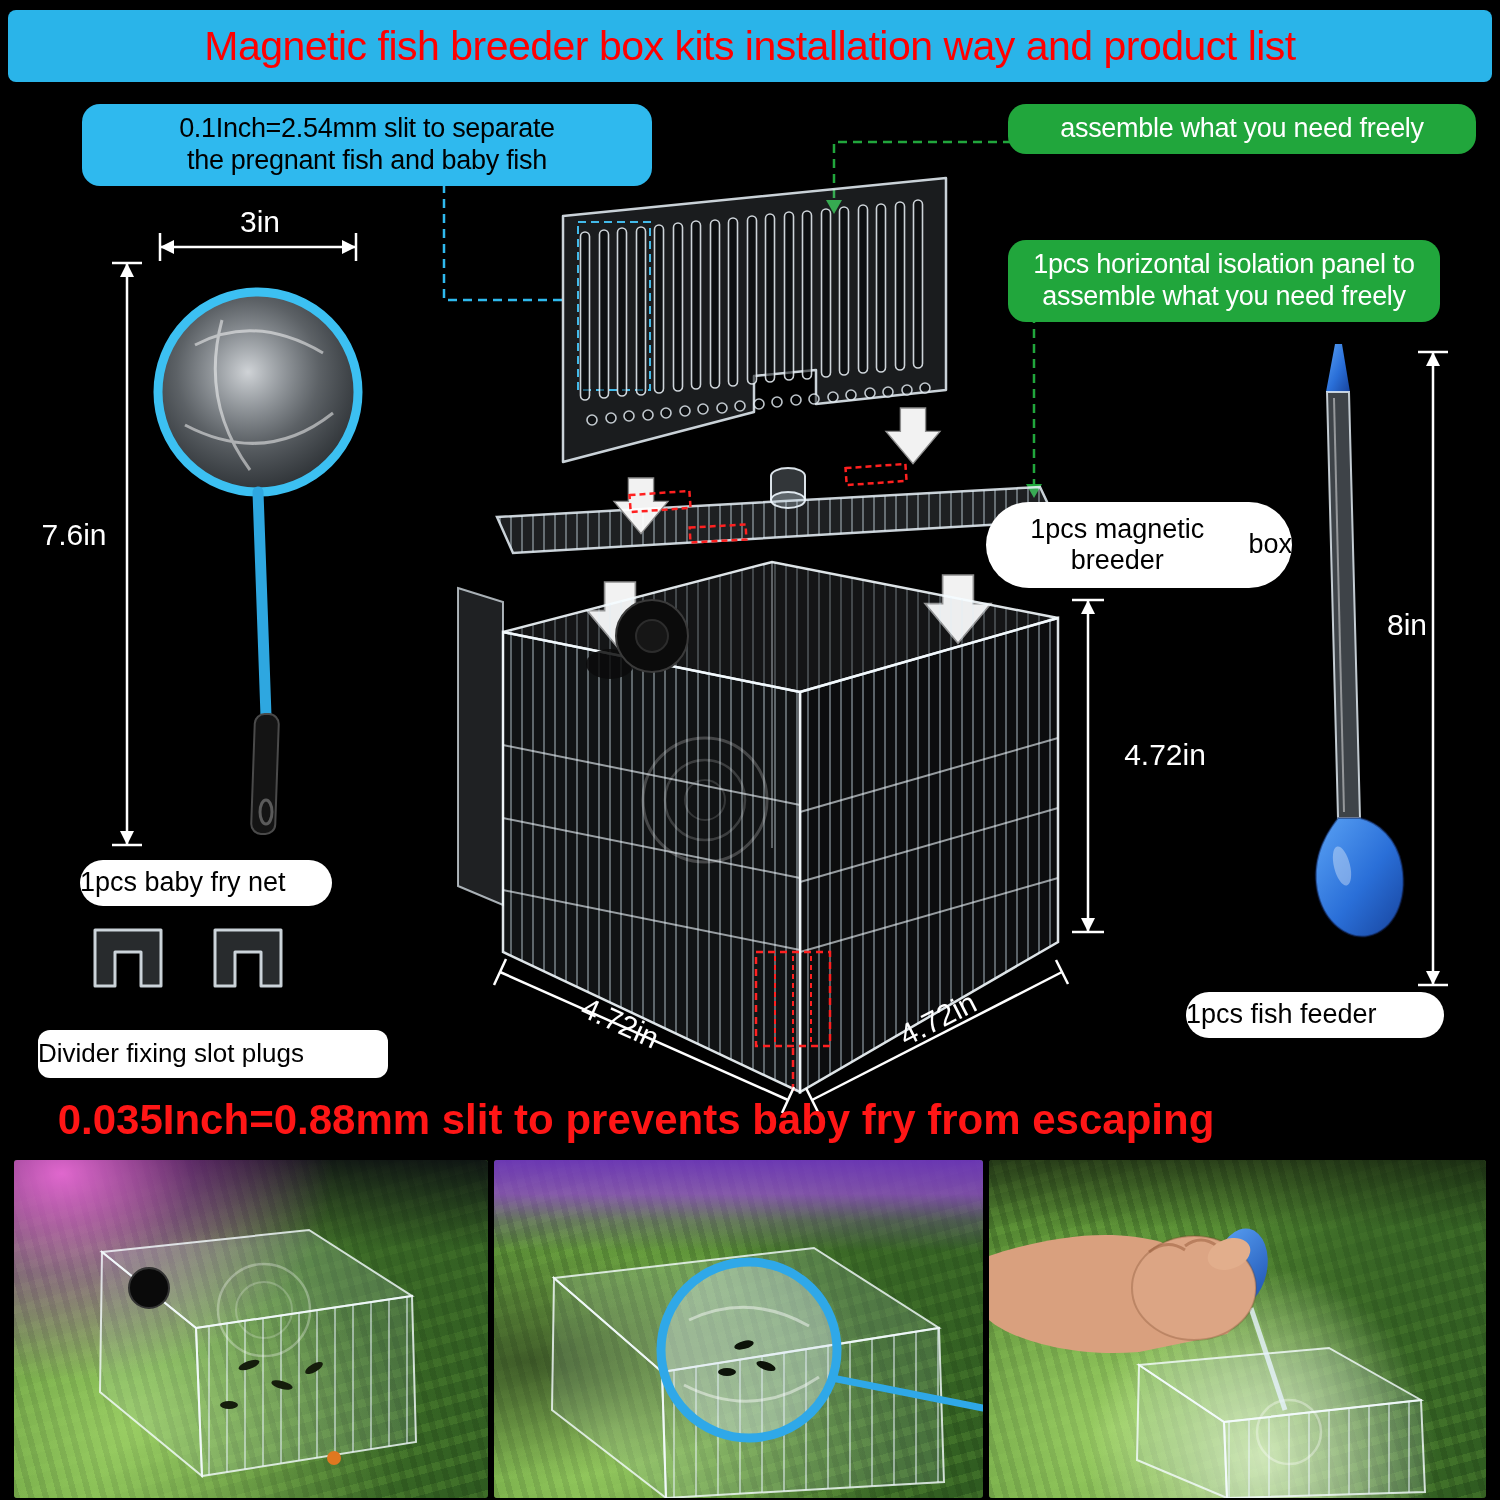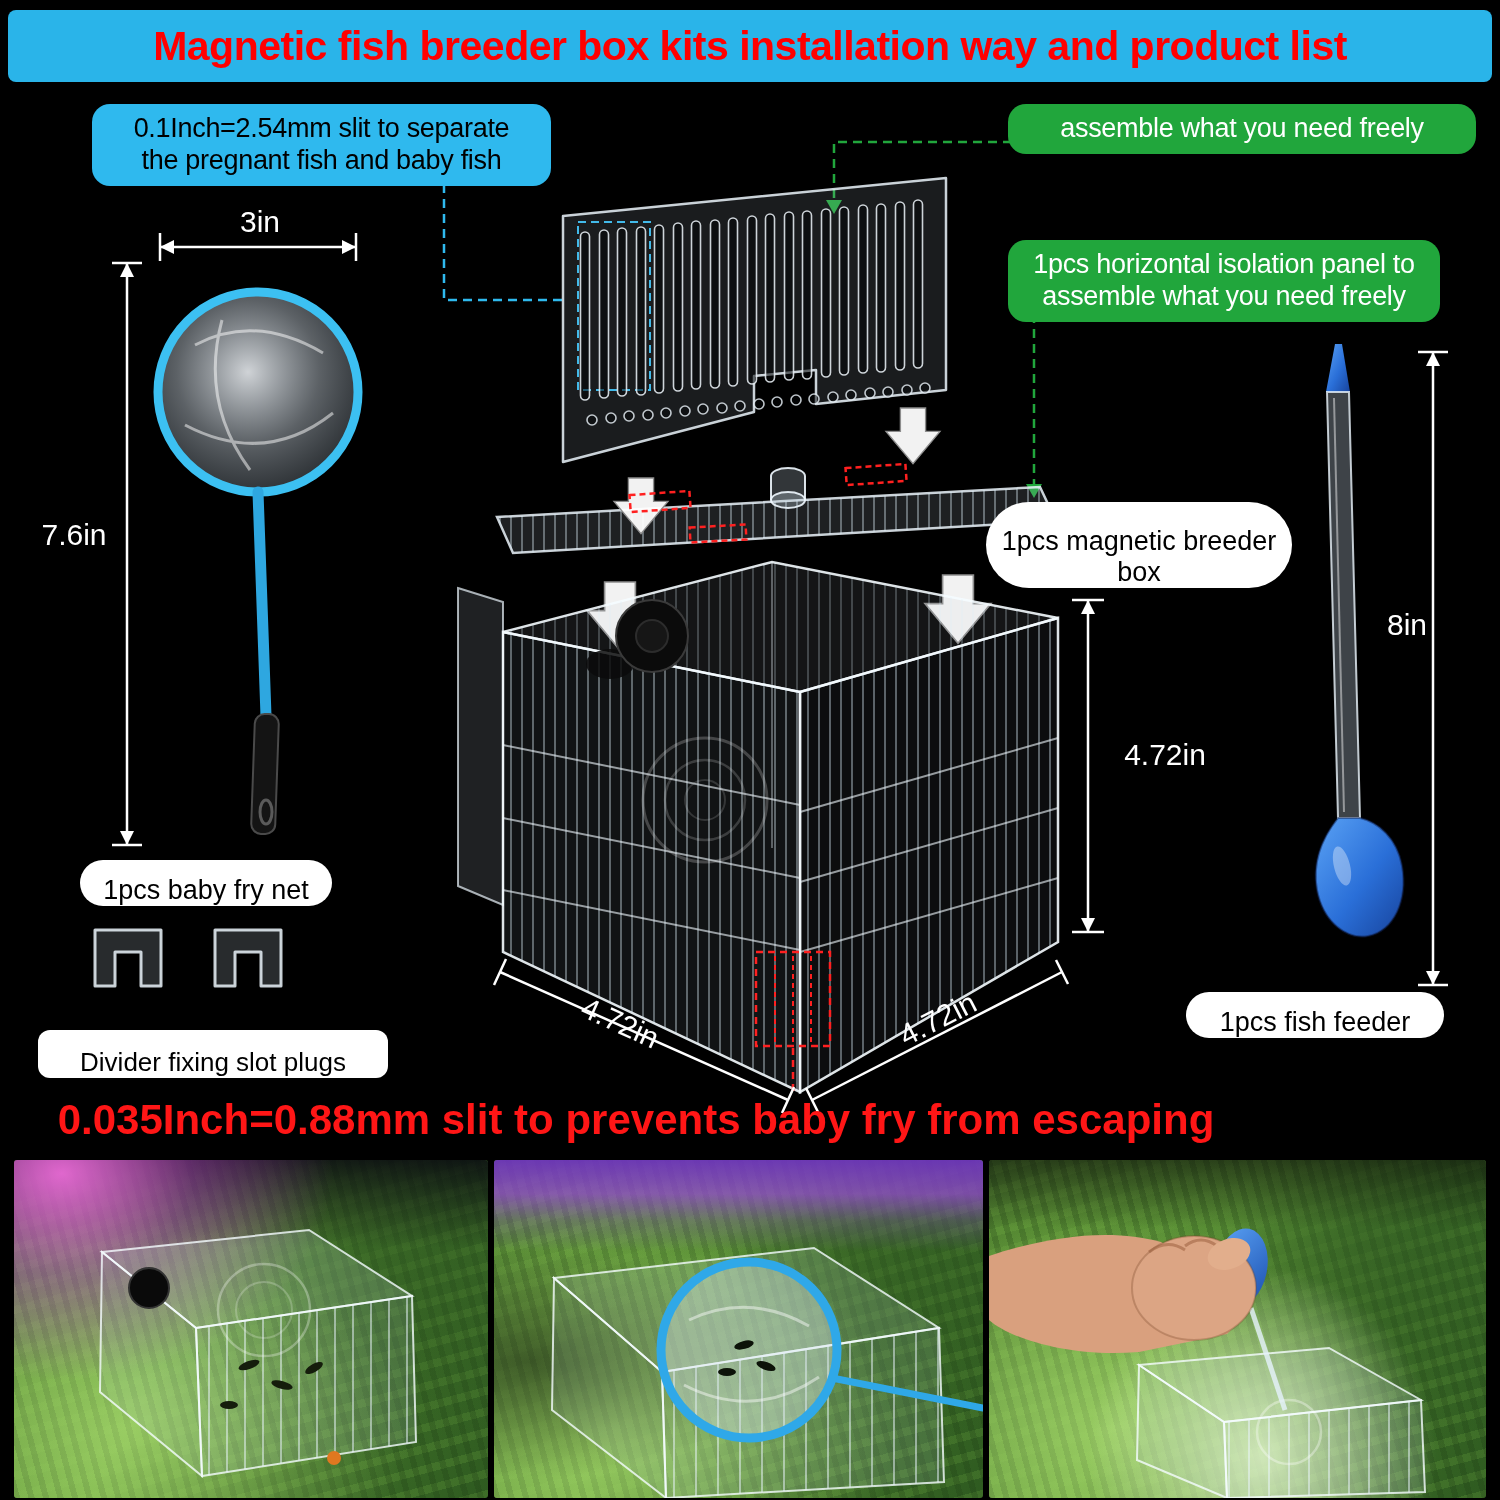--- a/index.html
+++ b/index.html
@@ -1,22 +1,22 @@
 <!DOCTYPE html>
 <html style="--background: #000000; --banner-bg: #2ab4e9; --title-red: #ff0000; --callout-cyan: #2fb9ee; --callout-green: #21a63c; --label-white: #ffffff; --net-blue: #3cc0f2; --feeder-blue: #2a6fd8; --warning-red: #ff1616;"><head>
 <meta charset="utf-8">
 <style>
   *{margin:0;padding:0;box-sizing:border-box}
   html,body{width:1500px;height:1500px;background:var(--background,#000);font-family:"Liberation Sans",sans-serif;overflow:hidden;position:relative}
   .banner{position:absolute;left:8px;top:10px;width:1484px;height:72px;background:var(--banner-bg,#2ab4e9);border-radius:8px;display:flex;align-items:center;justify-content:center}
-  .banner-title{color:var(--title-red,#ff0000);font-size:41px;font-weight:700;letter-spacing:-0.5px;white-space:nowrap}
+  .banner-title{color:var(--title-red,#ff0000);font-size:41px;font-weight:400;letter-spacing:-0.5px;white-space:nowrap}
   .callout{position:absolute;border-radius:18px;text-align:center;padding:9px 6px;font-size:27px;line-height:1.18;letter-spacing:-0.3px}
   .co-cyan{background:var(--callout-cyan,#2fb9ee);color:#000}
   .co-green{background:var(--callout-green,#21a63c);color:#fff}
-  .pill{position:absolute;background:var(--label-white,#fff);color:#000;border-radius:26px;display:flex;flex-direction:column;align-items:center;justify-content:flex-end;text-align:center;font-size:27px;line-height:1.15}
+  .pill{position:absolute;background:var(--label-white,#fff);color:#000;border-radius:26px;display:flex;flex-direction:row;align-items:center;justify-content:space-between;text-align:center;font-size:27px;line-height:1.15}
   .dim{position:absolute;color:#fff;font-size:30px;font-weight:500;text-align:center}
   .red-caption{position:absolute;left:0;width:1272px;top:1096px;text-align:center;color:var(--warning-red,#ff1616);font-size:42px;font-weight:600;white-space:nowrap}
   .diagram{position:absolute;left:0;top:0}
   .photo{position:absolute;top:1160px;height:338px;overflow:hidden;border-radius:3px}
   .photo svg{position:absolute;left:0;top:0}
   .photo-base{position:absolute;inset:0;
     background:
       radial-gradient(ellipse at 25% 80%, rgba(190,235,130,0.55), transparent 55%),
       radial-gradient(ellipse at 75% 25%, rgba(40,80,30,0.55), transparent 60%),
       repeating-linear-gradient(75deg, rgba(30,60,20,0.25) 0 6px, transparent 6px 14px),
@@ -218,21 +218,21 @@
       <line x1="1418" y1="985" x2="1448" y2="985"></line>
     <polygon points="1433,352 1426,366 1440,366" fill="#fff" stroke="none"></polygon>
     <polygon points="1433,985 1426,971 1440,971" fill="#fff" stroke="none"></polygon>
   </g>
 </svg>
 
 <div class="banner">
   <div class="banner-title">Magnetic fish breeder box kits installation way and product list</div>
 </div>
 
-<div class="callout co-cyan" style="left:92px;top:104px;width:459px">
+<div class="callout co-cyan" style="left:82px;top:104px;width:570px">
   <div>0.1Inch=2.54mm slit to separate</div>
   <div>the pregnant fish and baby fish</div>
 </div>
 
 <div class="callout co-green" style="left:1008px;top:104px;width:468px">
   <div>assemble what you need freely</div>
 </div>
 
 <div class="callout co-green" style="left:1008px;top:240px;width:432px">
   <div>1pcs horizontal isolation panel to</div>

